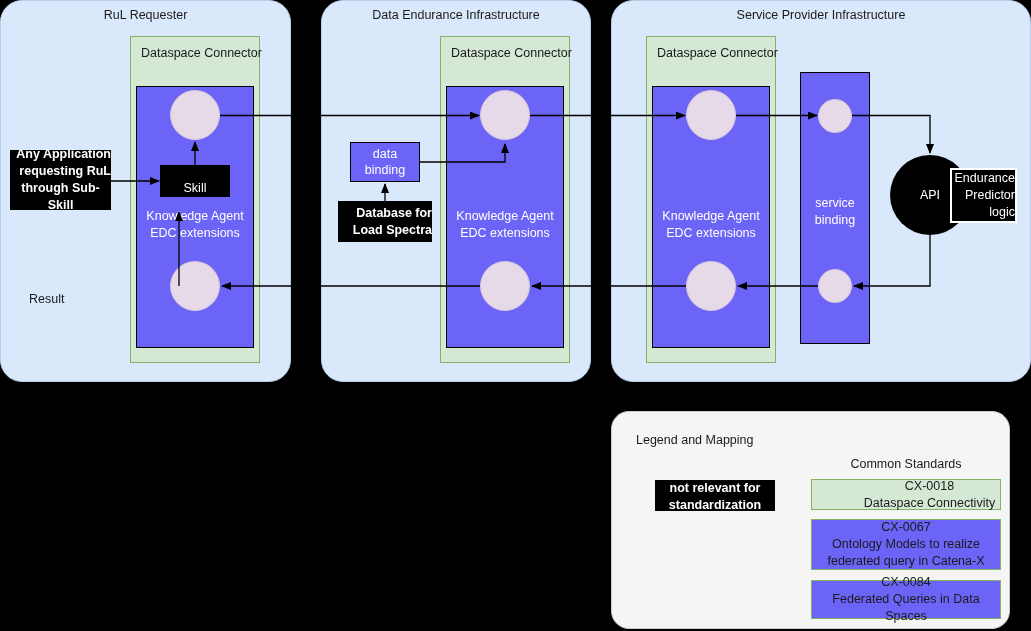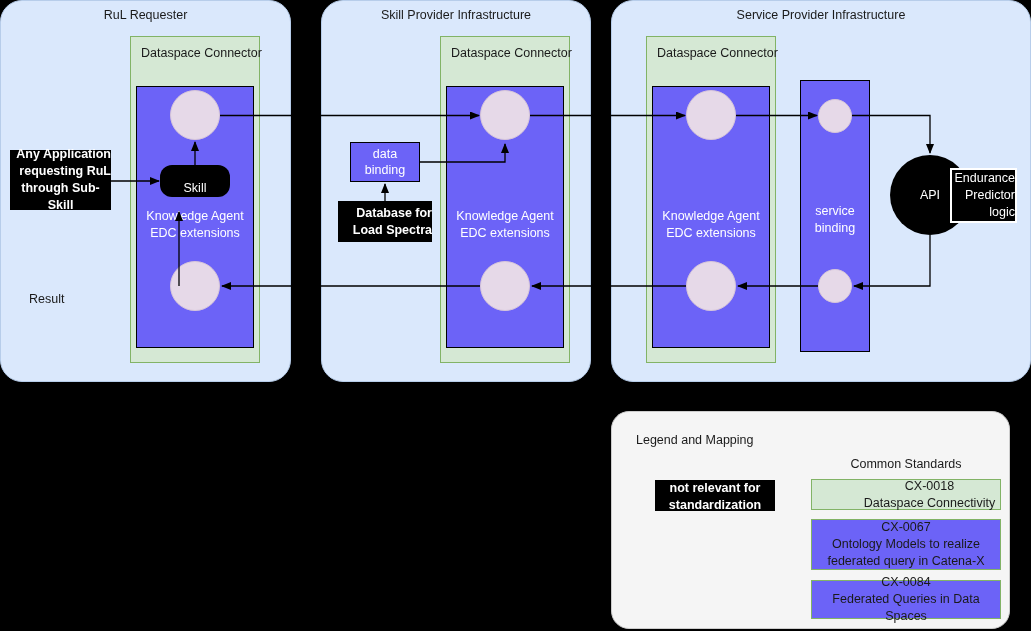--- a/index.html
+++ b/index.html
@@ -162,34 +162,34 @@
     <div class="dsc-title">Dataspace Connector</div>
   </div>
 
   <div class="abs purple" style="left:136px; top:86px; width:118px; height:262px;">
     <div class="purple-label" style="top:121px;">Knowledge Agent</div>
     <div class="purple-label" style="top:138px;">EDC extensions</div>
   </div>
   <div class="abs node-circle" style="left:170px; top:90px; width:50px; height:50px;"></div>
   <div class="abs node-circle" style="left:170px; top:261px; width:50px; height:50px;"></div>
 
-  <div class="abs blackbox plain" style="left:160px; top:165px; width:70px; height:32px;border-radius:12px;">
+  <div class="abs blackbox plain" style="left:160px; top:165px; width:70px; height:32px;">
     <span>Skill</span>
   </div>
 
   <div class="abs blackbox" style="left:10px; top:150px; width:101px; height:60px; flex-direction:column;">
     <span>Any Application</span>
     <span>requesting RuL</span>
     <span>through Sub-Skill</span>
   </div>
 
   <div class="abs caption" style="left:29px; top:292px;">Result</div>
 
   <div class="abs panel" style="left:321px; top:0px; width:270px; height:382px;">
-    <div class="panel-title">Skill Provider Infrastructure</div>
+    <div class="panel-title">Data Endurance Infrastructure</div>
   </div>
 
   <div class="abs dsc" style="left:440px; top:36px; width:130px; height:327px;">
     <div class="dsc-title">Dataspace Connector</div>
   </div>
   <div class="abs purple" style="left:446px; top:86px; width:118px; height:262px;">
     <div class="purple-label" style="top:121px;">Knowledge Agent</div>
     <div class="purple-label" style="top:138px;">EDC extensions</div>
   </div>
   <div class="abs node-circle" style="left:480px; top:90px; width:50px; height:50px;"></div>
@@ -212,21 +212,21 @@
   <div class="abs dsc" style="left:646px; top:36px; width:130px; height:327px;">
     <div class="dsc-title">Dataspace Connector</div>
   </div>
   <div class="abs purple" style="left:652px; top:86px; width:118px; height:262px;">
     <div class="purple-label" style="top:121px;">Knowledge Agent</div>
     <div class="purple-label" style="top:138px;">EDC extensions</div>
   </div>
   <div class="abs node-circle" style="left:686px; top:90px; width:50px; height:50px;"></div>
   <div class="abs node-circle" style="left:686px; top:261px; width:50px; height:50px;"></div>
 
-  <div class="abs purple" style="left:800px; top:80px; width:70px; height:272px;">
+  <div class="abs purple" style="left:800px; top:72px; width:70px; height:272px;">
     <div class="purple-label" style="top:122px;">service</div>
     <div class="purple-label" style="top:139px;">binding</div>
   </div>
   <div class="abs node-circle" style="left:818px; top:99px; width:34px; height:34px;"></div>
   <div class="abs node-circle" style="left:818px; top:269px; width:34px; height:34px;"></div>
 
   <div class="abs api-circle" style="left:890px; top:155px; width:80px; height:80px;">
     <span>API</span>
   </div>
 

